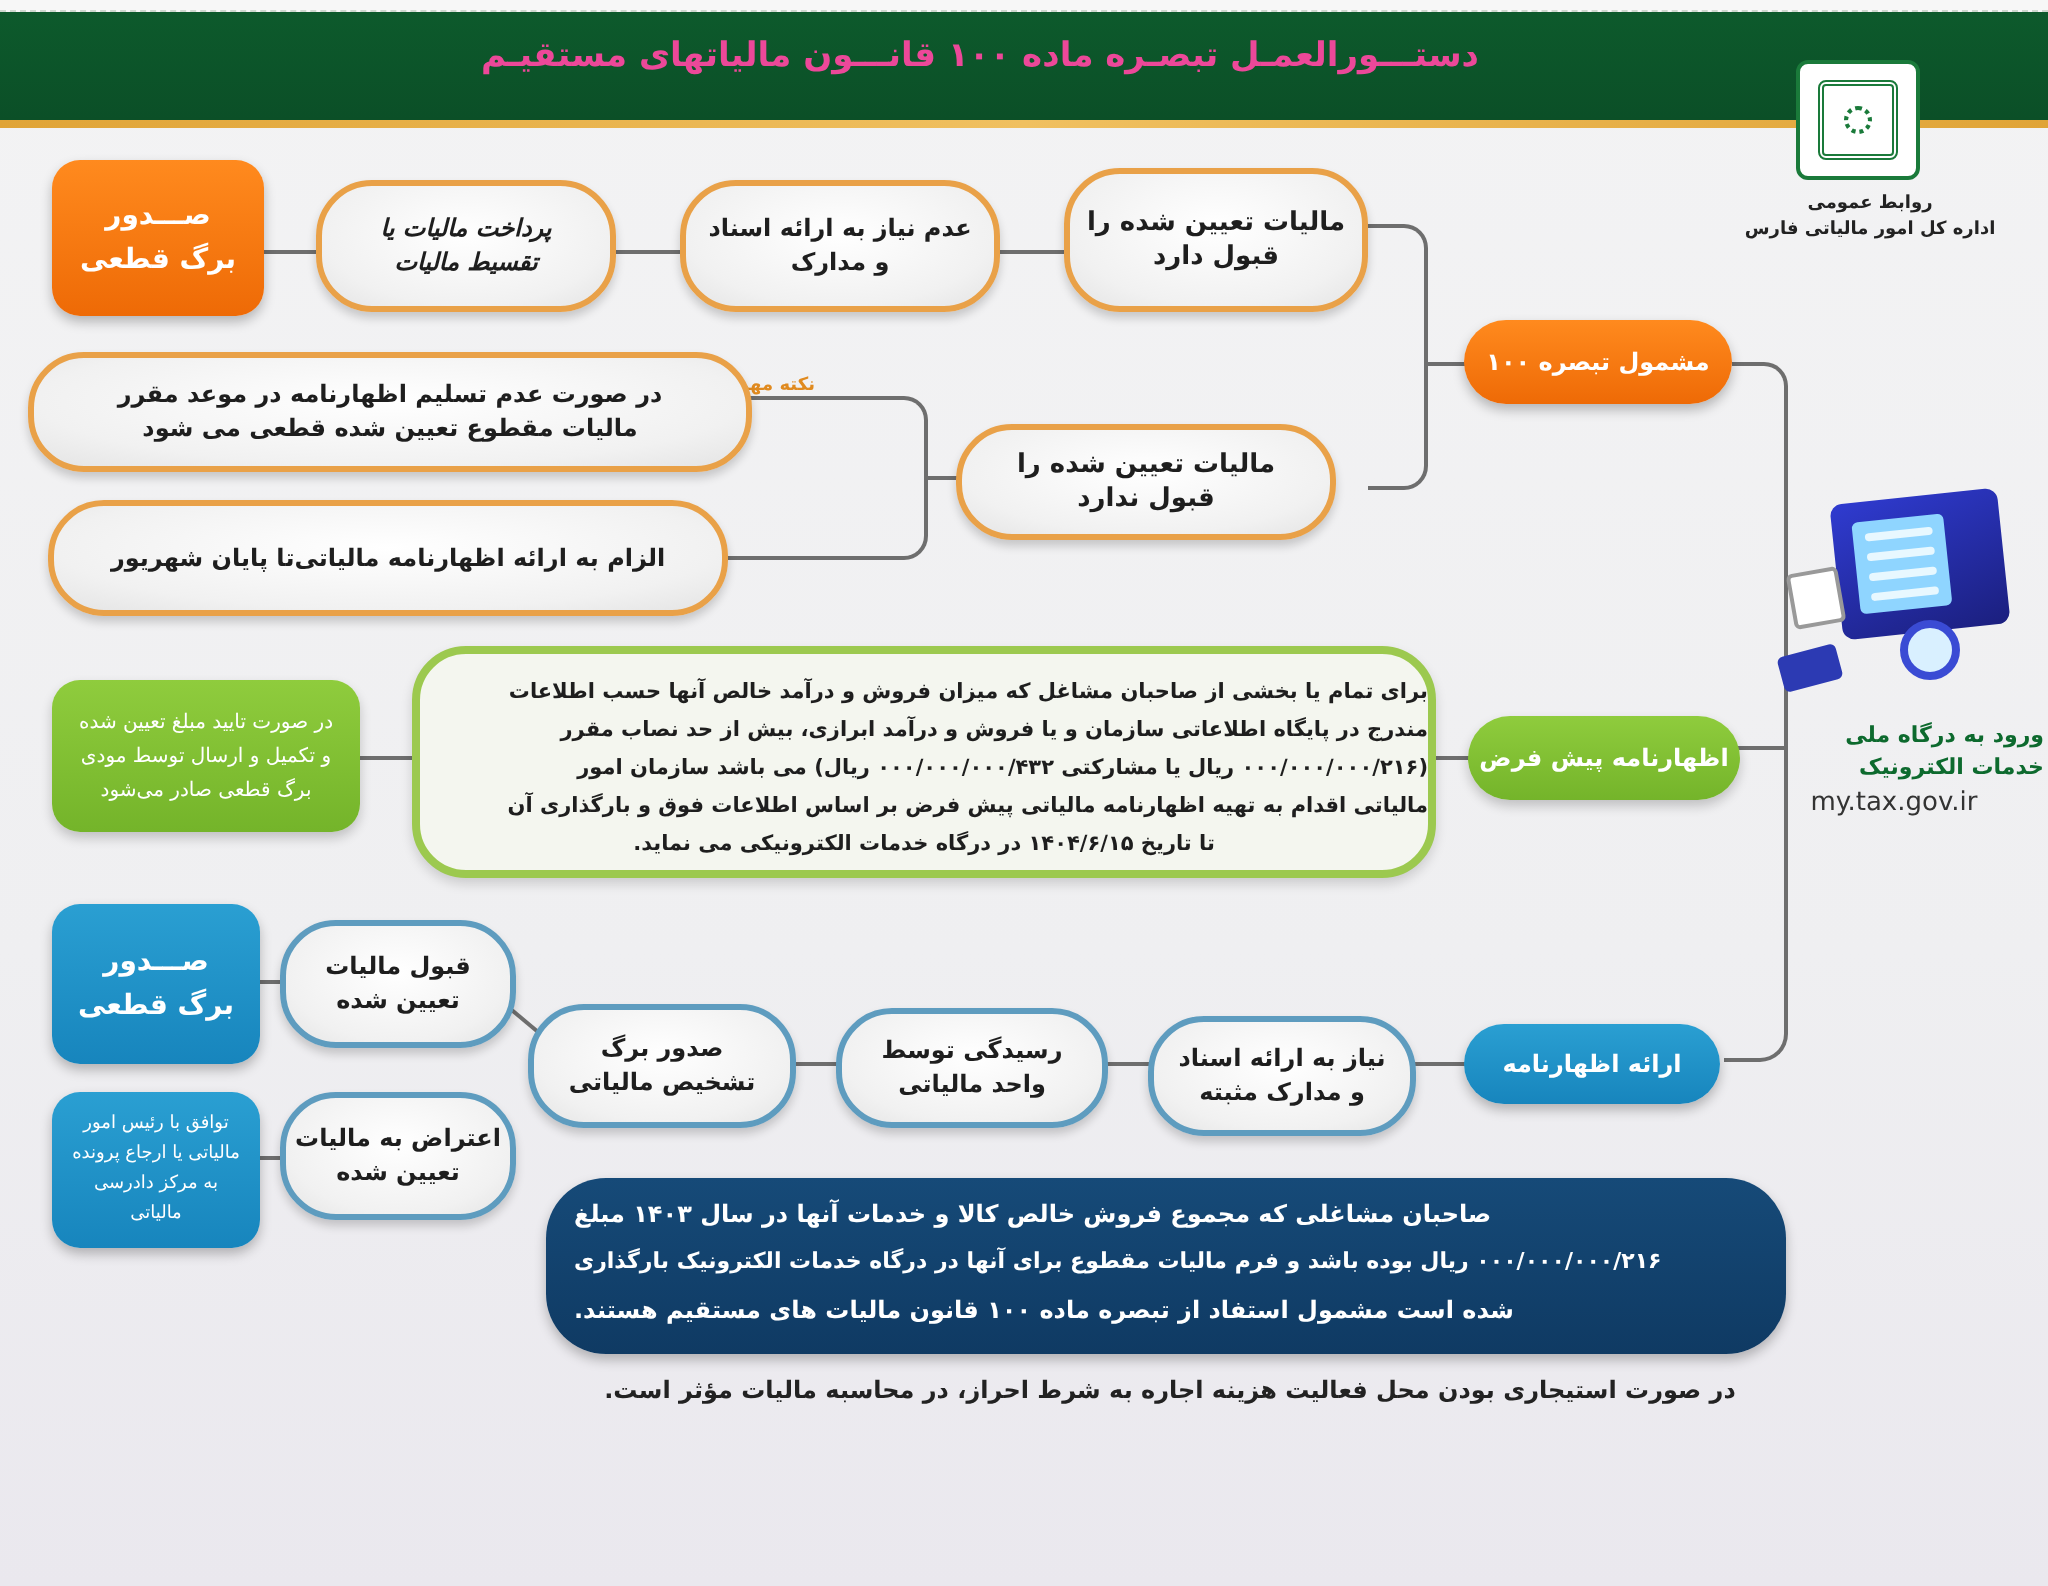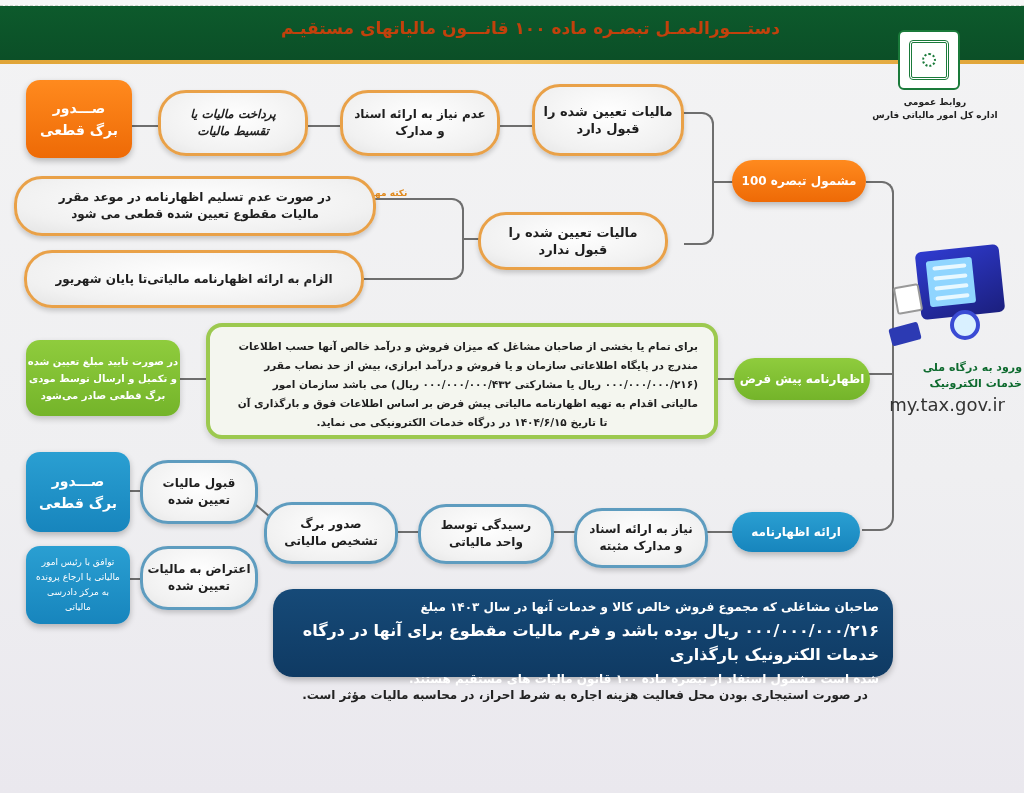--- a/index.html
+++ b/index.html
@@ -10,21 +10,21 @@
     font-family: "DejaVu Sans", sans-serif;
     color: #1e1e1e;
   }
   .abs { position: absolute; }
   .rtl { direction: rtl; unicode-bidi: plaintext; }
 
   
   .top-strip { left:0; top:0; width:1024px; height:6px; background:#f7f7f7; border-bottom:1px dashed #cfd8cf; }
   .header { left:0; top:6px; width:1024px; height:54px; background: linear-gradient(180deg,#0d5a2c 0%,#0b4f27 100%); }
   .header-under { left:0; top:60px; width:1024px; height:4px; background: linear-gradient(90deg,#e0a437,#f0c060,#e0a437); }
-  .header-title { left:200px; top:18px; width:580px; color:#c2410c; font-weight:bold; font-size:17px; }
+  .header-title { left:200px; top:18px; width:580px; text-align:center; color:#ec4899; font-weight:bold; font-size:17px; }
 
   .logo { left:898px; top:30px; width:62px; height:60px; background:#fff; border:2px solid #1a7a3a; border-radius:6px; }
   .logo-inner { position:absolute; left:9px; top:8px; width:40px; height:40px; border:3px double #1a7a3a; border-radius:4px; }
   .logo-circle { position:absolute; left:10px; top:10px; width:14px; height:14px; border-radius:50%; border:2px dotted #1a7a3a; }
   .logo-caption { left:860px; top:96px; width:150px; text-align:center; font-size:9px; font-weight:bold; color:#222; line-height:13px; }
 
   
   .pill {
     display:flex; align-items:center; justify-content:center; text-align:center;
     font-weight:bold; font-size:12px; line-height:17px;
@@ -36,37 +36,37 @@
   .solid-orange { background: linear-gradient(180deg,#ff8a1e,#ee6a06); color:#fff; border-radius:14px; box-shadow:0 3px 6px rgba(0,0,0,0.25); }
   .solid-green { background: linear-gradient(180deg,#8fcc3d,#74b42a); color:#fff; border-radius:14px; box-shadow:0 3px 6px rgba(0,0,0,0.2); }
   .solid-blue { background: linear-gradient(180deg,#2a9fd2,#1785bd); color:#fff; border-radius:14px; box-shadow:0 3px 6px rgba(0,0,0,0.25); }
   .hub { border-radius:24px; font-size:12px; }
   .center-text { display:flex; align-items:center; justify-content:center; text-align:center; font-weight:bold; }
 
   .line { position:absolute; background:#6e6e6e; }
   .hline { height:2px; }
   .corner { position:absolute; border:2px solid #6e6e6e; }
 
-  .green-box { left:206px; top:323px; width:512px; height:116px; border:4px solid #9cc94f; border-radius:16px;
-    background:#f4f6ef; box-shadow:0 3px 6px rgba(0,0,0,0.15); padding:10px 16px; font-size:10.5px; font-weight:bold; line-height:19px; text-align:justify; }
-  .navy-box { left:273px; top:589px; width:620px; height:88px; border-radius:20px; background:linear-gradient(180deg,#164a78,#0f3a63);
-    color:#fff; font-weight:bold; font-size:12px; line-height:24px; text-align:right; padding:6px 14px; box-shadow:0 3px 6px rgba(0,0,0,0.25); }
+  .green-box { left:206px; top:323px; width:512px; height:116px; border:4px solid #9cc94f; border-radius:27px;
+    background:#f4f6ef; box-shadow:0 3px 6px rgba(0,0,0,0.15); padding:10px 0; font-size:10.5px; font-weight:bold; line-height:19px; text-align:justify; }
+  .navy-box { left:273px; top:589px; width:620px; height:88px; border-radius:30px; background:linear-gradient(180deg,#164a78,#0f3a63);
+    color:#fff; font-weight:bold; font-size:12px; line-height:24px; text-align:left; padding:6px 14px; box-shadow:0 3px 6px rgba(0,0,0,0.25); }
   .footnote { left:270px; top:688px; width:630px; text-align:center; font-size:12px; font-weight:bold; color:#222; }
 
   .note-label { left:368px; top:188px; font-size:9px; color:#e08a1f; font-weight:bold; }
 
   
   .monitor { left:918px; top:248px; width:84px; height:68px; background:linear-gradient(160deg,#2f3bd0,#1b1f7e); border-radius:6px; transform: rotate(-6deg); }
   .monitor-screen { position:absolute; left:10px; top:10px; width:46px; height:46px; background:#8fd5ff; border-radius:3px; }
   .monitor-screen span { display:block; height:4px; margin:6px 6px 0; background:#e8f8ff; border-radius:2px; }
   .calendar { left:895px; top:285px; width:26px; height:28px; background:#fff; border:2px solid #999; border-radius:3px; transform:rotate(-10deg); }
   .phone { left:890px; top:325px; width:30px; height:18px; background:#2c3ab3; border-radius:3px; transform:rotate(-15deg); }
   .magnifier { left:950px; top:310px; width:30px; height:30px; border:4px solid #3a4bd4; border-radius:50%; background:#d9f0ff; }
   .portal-title { left:872px; top:360px; width:150px; text-align:right; color:#0d6a2e; font-weight:bold; font-size:11px; line-height:16px; }
-  .portal-url { left:872px; top:394px; width:150px; text-align:center; color:#333; font-size:18px; font-family:"DejaVu Sans", sans-serif; }
+  .portal-url { left:872px; top:394px; width:150px; text-align:center; color:#333; font-size:13px; font-family:"DejaVu Sans", sans-serif; }
 </style>
 </head>
 <body>
 
 <div class="abs top-strip"></div>
 <div class="abs header"></div>
 <div class="abs header-under"></div>
 <div class="abs header-title rtl">دستـــورالعمـل تبصـره ماده ۱۰۰ قانـــون مالیاتهای مستقیـم</div>
 
 <div class="abs logo">
@@ -113,21 +113,21 @@
   <div>تقسیط مالیات</div>
 </div>
 <div class="abs pill pill-orange rtl" style="left:340px;top:90px;width:160px;height:66px;flex-direction:column;">
   <div>عدم نیاز به ارائه اسناد</div>
   <div>و مدارک</div>
 </div>
 <div class="abs pill pill-orange rtl" style="left:532px;top:84px;width:152px;height:72px;flex-direction:column;font-size:13px;">
   <div>مالیات تعیین شده را</div>
   <div>قبول دارد</div>
 </div>
-<div class="abs solid-orange hub center-text rtl" style="left:732px;top:160px;width:134px;height:42px;">مشمول تبصره 100</div>
+<div class="abs solid-orange hub center-text rtl" style="left:732px;top:160px;width:134px;height:42px;">مشمول تبصره ۱۰۰</div>
 
 <div class="abs note-label rtl">نکته مهم</div>
 <div class="abs pill pill-orange rtl" style="left:14px;top:176px;width:362px;height:60px;flex-direction:column;font-size:12px;">
   <div>در صورت عدم تسلیم اظهارنامه در موعد مقرر</div>
   <div>مالیات مقطوع تعیین شده قطعی می شود</div>
 </div>
 <div class="abs pill pill-orange rtl" style="left:24px;top:250px;width:340px;height:58px;font-size:12px;">
   <div>الزام به ارائه اظهارنامه مالیاتی</div>
   <div>تا پایان شهریور</div>
 </div>
@@ -146,21 +146,21 @@
 </div>
 <div class="abs calendar"></div>
 <div class="abs phone"></div>
 <div class="abs magnifier"></div>
 <div class="abs portal-title rtl">
   <div>ورود به درگاه ملی</div>
   <div>خدمات الکترونیک</div>
 </div>
 <div class="abs portal-url">my.tax.gov.ir</div>
 
-<div class="abs solid-green center-text rtl" style="left:26px;top:340px;width:154px;height:76px;flex-direction:column;font-size:10px;line-height:17px;font-weight:bold;">
+<div class="abs solid-green center-text rtl" style="left:26px;top:340px;width:154px;height:76px;flex-direction:column;font-size:10px;line-height:17px;font-weight:normal;">
   <div>در صورت تایید مبلغ تعیین شده</div>
   <div>و تکمیل و ارسال توسط مودی</div>
   <div>برگ قطعی صادر می‌شود</div>
 </div>
 <div class="abs green-box rtl">
   <div>برای تمام یا بخشی از صاحبان مشاغل که میزان فروش و درآمد خالص آنها حسب اطلاعات</div>
   <div>مندرج در پایگاه اطلاعاتی سازمان و یا فروش و درآمد ابرازی، بیش از حد نصاب مقرر</div>
   <div>(۰۰۰/۰۰۰/۰۰۰/۲۱۶ ریال یا مشارکتی ۰۰۰/۰۰۰/۰۰۰/۴۳۲ ریال) می باشد سازمان امور</div>
   <div>مالیاتی اقدام به تهیه اظهارنامه مالیاتی پیش فرض بر اساس اطلاعات فوق و بارگذاری آن</div>
   <div style="text-align:center;">تا تاریخ ۱۴۰۴/۶/۱۵ در درگاه خدمات الکترونیکی می نماید.</div>
@@ -194,16 +194,16 @@
 </div>
 <div class="abs solid-blue center-text rtl" style="left:26px;top:546px;width:104px;height:78px;flex-direction:column;font-size:9px;line-height:15px;font-weight:normal;">
   <div>توافق با رئیس امور</div>
   <div>مالیاتی یا ارجاع پرونده</div>
   <div>به مرکز دادرسی</div>
   <div>مالیاتی</div>
 </div>
 
 <div class="abs navy-box rtl">
   <div>صاحبان مشاغلی که مجموع فروش خالص کالا و خدمات آنها در سال ۱۴۰۳ مبلغ</div>
-  <div style="font-size:16px;">۰۰۰/۰۰۰/۰۰۰/۲۱۶ ریال بوده باشد و فرم مالیات مقطوع برای آنها در درگاه خدمات الکترونیک بارگذاری</div>
+  <div style="font-size:11px;">۰۰۰/۰۰۰/۰۰۰/۲۱۶ ریال بوده باشد و فرم مالیات مقطوع برای آنها در درگاه خدمات الکترونیک بارگذاری</div>
   <div>شده است مشمول استفاد از تبصره ماده ۱۰۰ قانون مالیات های مستقیم هستند.</div>
 </div>
 <div class="abs footnote rtl">در صورت استیجاری بودن محل فعالیت هزینه اجاره به شرط احراز، در محاسبه مالیات مؤثر است.</div>
 
 </body></html>

